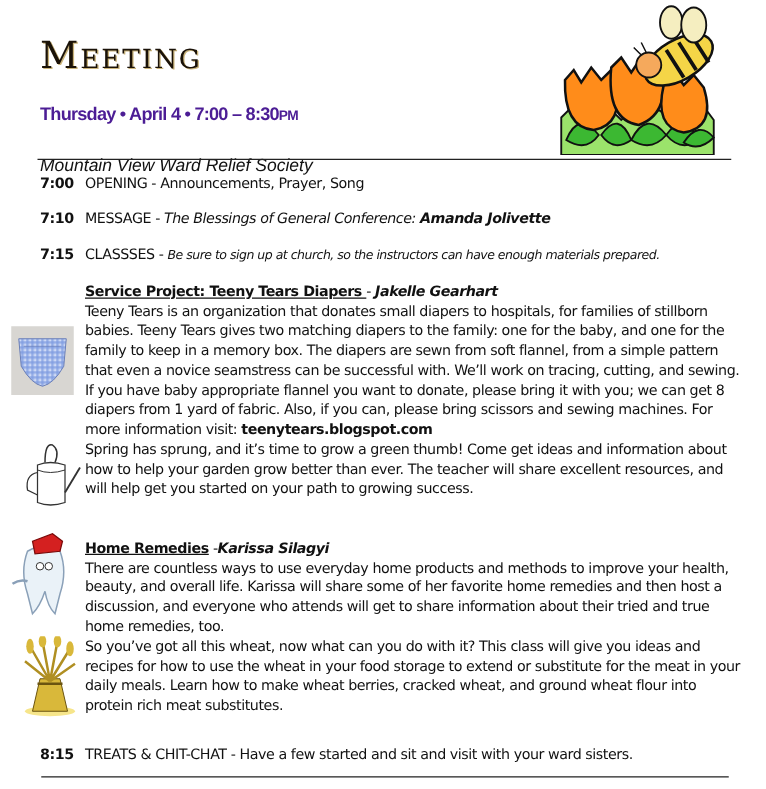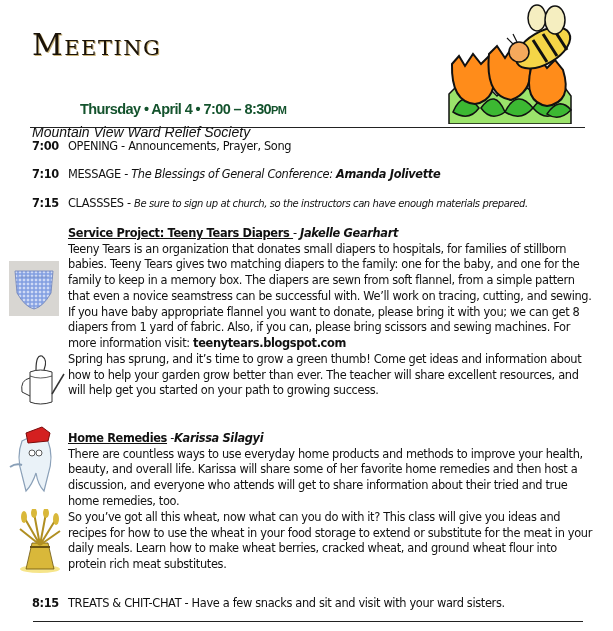--- a/index.html
+++ b/index.html
@@ -1,20 +1,20 @@
 <!DOCTYPE html>
 <html><head>
 <meta charset="utf-8">
 <style>
   html, body { margin:0; padding:0; background:#ffffff; }
   body { width:613px; height:631px; position:relative; overflow:hidden; color:#111; font-family:"DejaVu Sans", sans-serif; }
   .abs { position:absolute; }
 
   .title { left:32px; top:30px; font-family:"DejaVu Serif", serif; font-variant:small-caps; font-size:30px; line-height:29px; color:#1a1208; letter-spacing:1.5px; text-shadow:1px 1px 0 #c9b37a; font-weight:normal; }
-  .dateline { left:32px; top:101px; font-family:"Liberation Sans", sans-serif; font-weight:bold; font-size:14.5px; letter-spacing:-0.6px; color:#14532d;margin-left:48px; }
+  .dateline { left:32px; top:84px; font-family:"Liberation Sans", sans-serif; font-weight:bold; font-size:14.5px; letter-spacing:-0.6px; color:#4c1d95; }
   .dateline .pm { font-size:11px; }
   .ward { left:32px; top:108px; font-family:"Liberation Sans", sans-serif; font-style:italic; font-size:14px; color:#111;margin-top:16px; }
   .rule-top { left:30px; top:127px; width:555px; height:0; border-top:1px solid #222; }
   .rule-bot { left:33px; top:621px; width:550px; height:0; border-top:1px solid #222; }
 
   .row { left:32px; font-size:11.4px; white-space:nowrap; letter-spacing:-0.35px; }
   .time { display:inline-block; width:36px; }
   .lbl { }
   .ital { font-style:italic; }
   .note { font-style:italic; font-size:10px; letter-spacing:-0.4px;margin-top:12px; }
@@ -130,15 +130,15 @@
     <ellipse cx="18" cy="4" rx="3" ry="5" fill="#d9b83a"></ellipse>
     <ellipse cx="30" cy="4" rx="3" ry="5" fill="#d9b83a"></ellipse>
     <ellipse cx="40" cy="10" rx="3" ry="6" fill="#d9b83a"></ellipse>
   </svg>
 </div>
 <div class="abs cls" style="top:510px;">
   <p>So you’ve got all this wheat, now what can you do with it? This class will give you ideas and recipes for how to use the wheat in your food storage to extend or substitute for the meat in your daily meals.  Learn how to make wheat berries, cracked wheat, and ground wheat flour into protein rich meat substitutes.</p>
 </div>
 
 <div class="abs row" style="top:596px;">
-  <span class="time bold">8:15</span><span class="lbl">TREATS &amp; CHIT-CHAT</span><span> - </span><span>Have a few snacks and sit and visit with your ward sisters.</span>
+  <span class="time bold">8:15</span><span class="lbl">TREATS &amp; CHIT-CHAT</span><span> - </span><span>Have a few started and sit and visit with your ward sisters.</span>
 </div>
 <div class="abs rule-bot"></div>
 
 </body></html>

